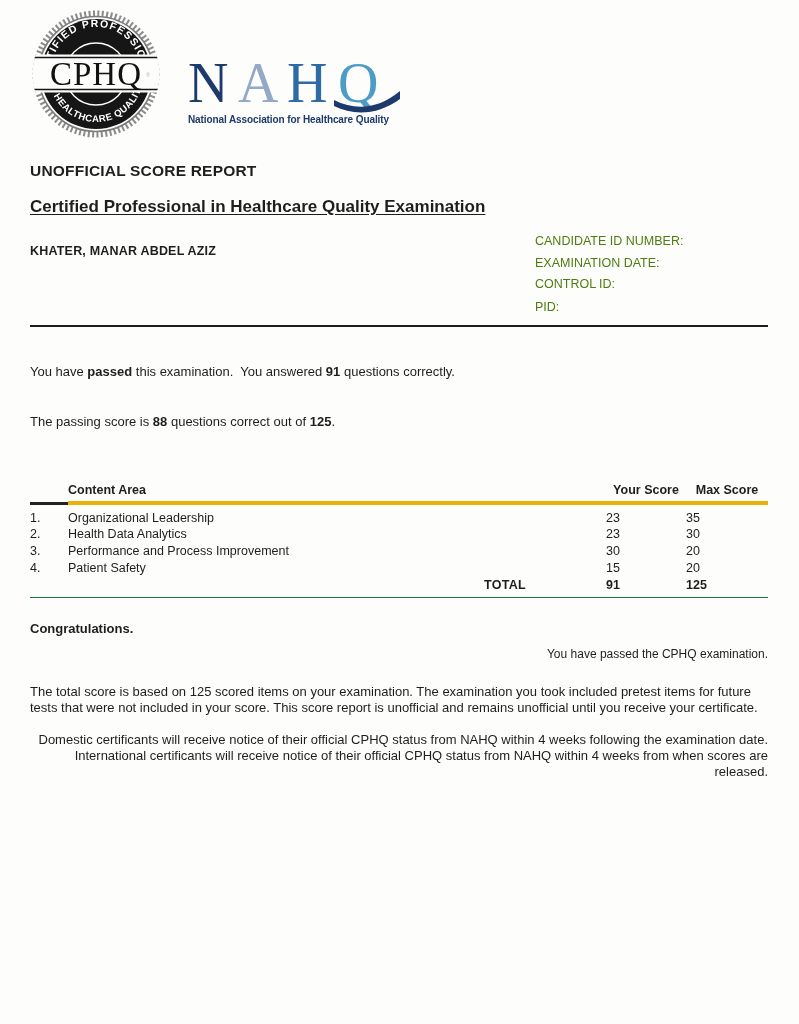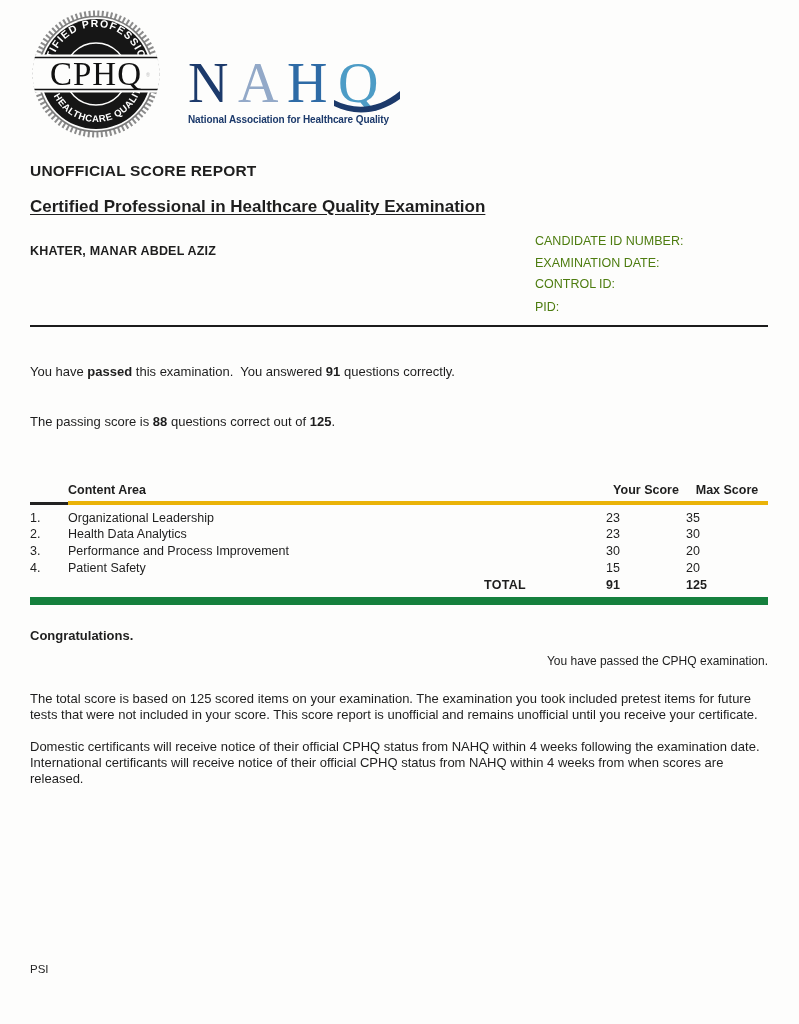--- a/index.html
+++ b/index.html
@@ -80,29 +80,29 @@
     border-bottom: 4px solid #eab308;
   }
   .score-table th.num-col { border-bottom: 3px solid #222; }
   .score-table th.score-col { text-align: center; }
   .score-table td { padding: 0; height: 17px; vertical-align: middle; }
   .score-table tbody tr:first-child td { padding-top: 6px; }
   .score-table td.score-cell { text-align: left; }
   .score-table tr.total-row td {
     font-weight: bold;
     padding-top: 2px; padding-bottom: 5px;
-    border-bottom: 8px solid #15803d;
+    border-bottom: 1px solid #15803d;
   }
   .score-table td.total-label { text-align: right; padding-right: 80px; letter-spacing: 0.3px; }
 
   
   .congrats-title { margin-top: 23px; font-size: 13px; font-weight: bold; }
   .congrats-sub   { margin-top: 11px; text-align: right; font-size: 12px; }
   .body-para { margin-top: 23px; font-size: 13px; line-height: 16px; }
-  .body-para + .body-para { margin-top: 16px; }
+  .body-para + .body-para { margin-top: 16px; text-align: right; }
 
   
   .page-footer {
     position: absolute; left: 30px; top: 962px;
     font-size: 11.5px; line-height: 14.5px; color: #262626;
   }
 </style>
 </head>
 <body>
 
@@ -223,15 +223,14 @@
     </table>
 
     <div class="congrats-title">Congratulations.</div>
     <div class="congrats-sub">You have passed the CPHQ examination.</div>
 
     <p class="body-para">The total score is based on 125 scored items on your examination. The examination you took included pretest items for future tests that were not included in your score. This score report is unofficial and remains unofficial until you receive your certificate.</p>
     <p class="body-para">Domestic certificants will receive notice of their official CPHQ status from NAHQ within 4 weeks following the examination date. International certificants will receive notice of their official CPHQ status from NAHQ within 4 weeks from when scores are released.</p>
   </div>
 
   <div class="page-footer">
-    <div>PSI</div>
   </div>
 </div>
 
 </body></html>

